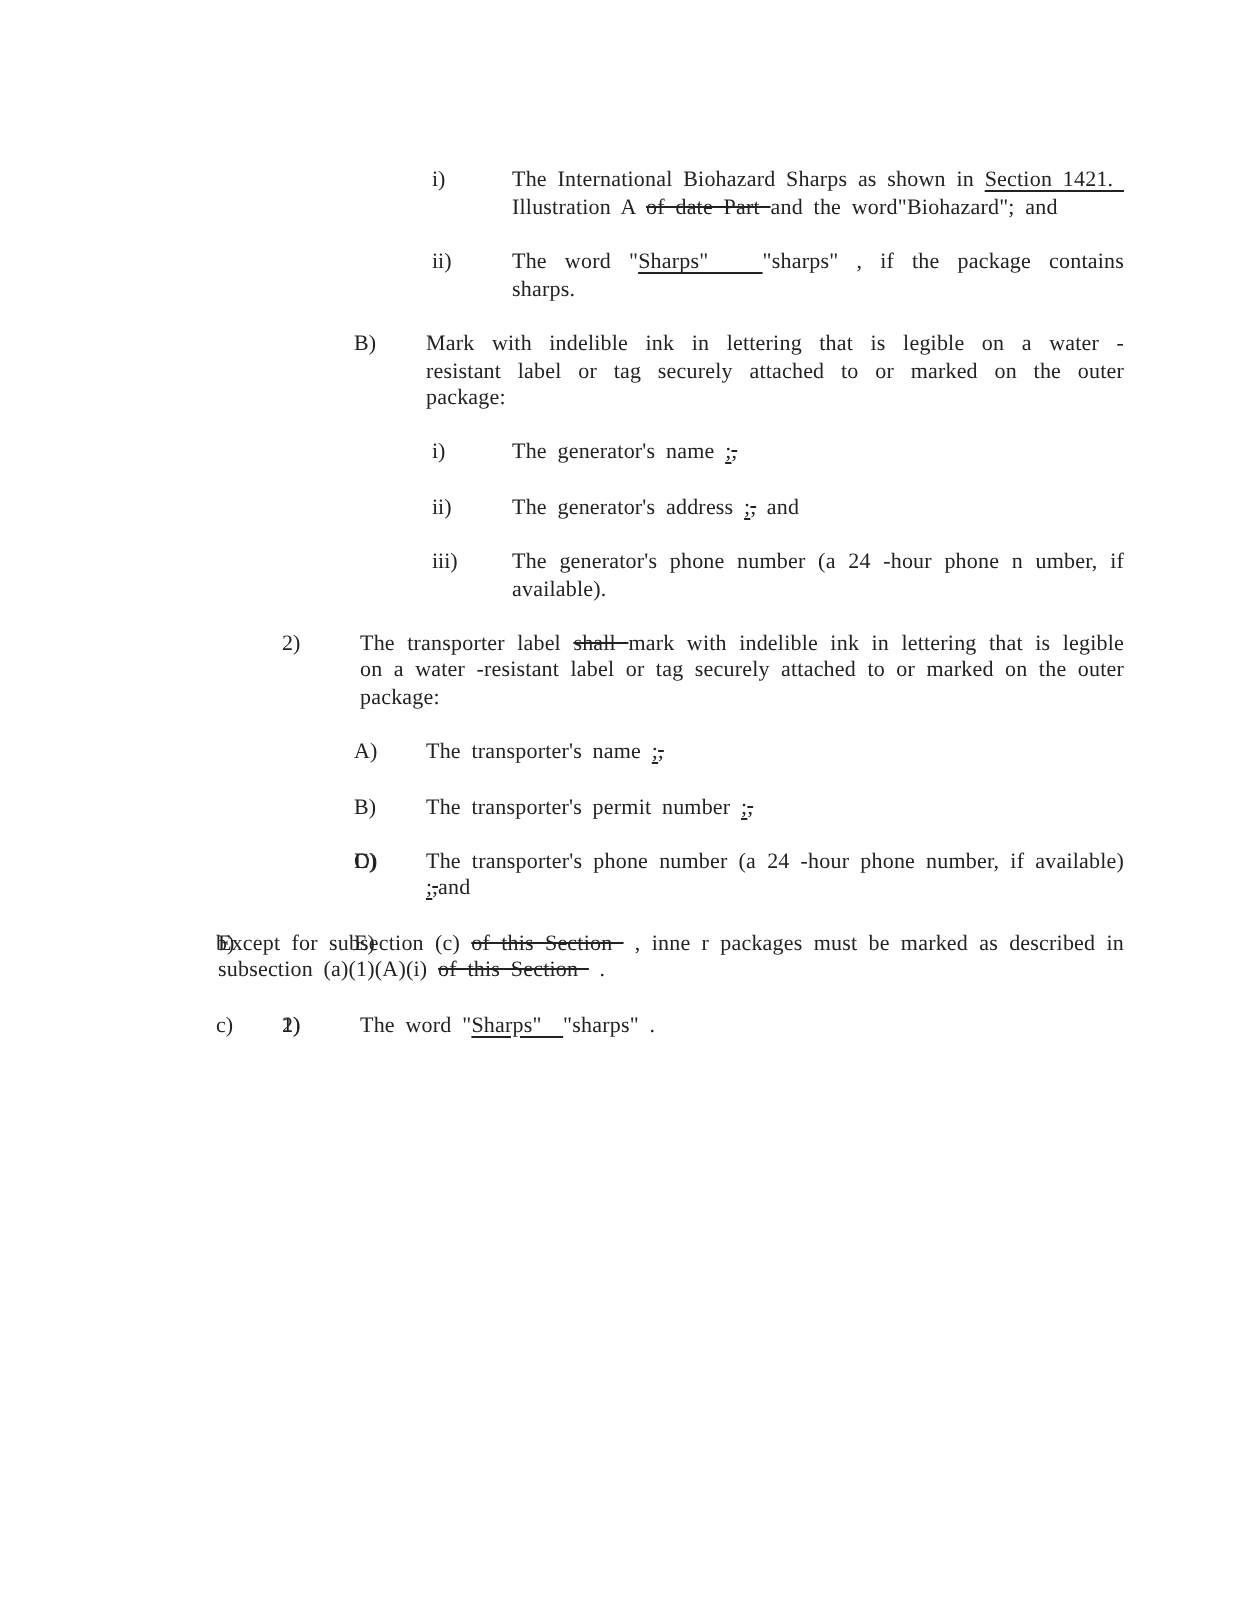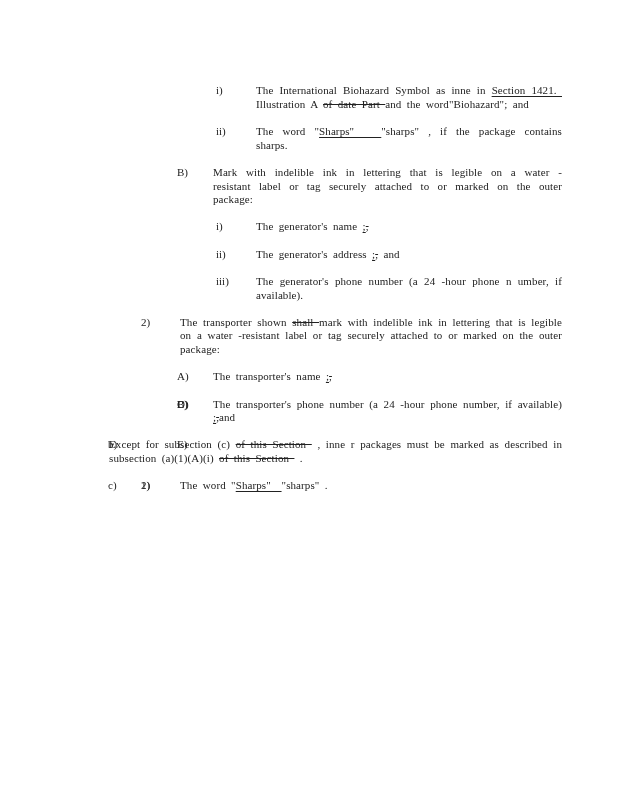--- a/index.html
+++ b/index.html
@@ -22,21 +22,21 @@
   .r-underline{text-decoration:underline;text-underline-offset:2px;}
   .r-strike{text-decoration:line-through;}
 </style>
 </head>
 <body>
 
 <div class="page">
   <div class="doc">
       <div class="para lvl-rom">
         <span class="marker">i)</span>
-        <span class="body"><span class="r-normal">The International Biohazard Symbol as inne in </span><span class="r-underline">Section 1421.&nbsp;</span><span class="r-normal"> Illustration A </span><span class="r-strike">of date Part </span><span class="r-normal">and the word"Biohazard"; and</span></span>
+        <span class="body"><span class="r-normal">The International Biohazard Sharps as shown in </span><span class="r-underline">Section 1421.&nbsp;</span><span class="r-normal"> Illustration A </span><span class="r-strike">of date Part </span><span class="r-normal">and the word"Biohazard"; and</span></span>
       </div>
       <div class="para lvl-rom">
         <span class="marker">ii)</span>
         <span class="body"><span class="r-normal">The word "</span><span class="r-underline">Sharps"&nbsp;&nbsp;&nbsp;</span><span class="r-normal">"sharps" , if the package contains sharps.</span></span>
       </div>
       <div class="para lvl-cap">
         <span class="marker">B)</span>
         <span class="body"><span class="r-normal">Mark with indelible ink in lettering that is legible on a water - resistant label or tag securely attached to or marked on the outer package:</span></span>
       </div>
       <div class="para lvl-rom">
@@ -46,28 +46,29 @@
       <div class="para lvl-rom">
         <span class="marker">ii)</span>
         <span class="body"><span class="r-normal">The generator's address </span><span class="r-underline">;</span><span class="r-strike">,</span><span class="r-normal"> and</span></span>
       </div>
       <div class="para lvl-rom">
         <span class="marker">iii)</span>
         <span class="body"><span class="r-normal">The generator's phone number (a 24 -hour phone n umber, if available).</span></span>
       </div>
       <div class="para lvl-num">
         <span class="marker">2)</span>
-        <span class="body"><span class="r-normal">The transporter shown </span><span class="r-strike">shall </span><span class="r-normal">mark with indelible ink in lettering that is legible on a water -resistant label or tag securely attached to or marked on the outer package:</span></span>
+        <span class="body"><span class="r-normal">The transporter label </span><span class="r-strike">shall </span><span class="r-normal">mark with indelible ink in lettering that is legible on a water -resistant label or tag securely attached to or marked on the outer package:</span></span>
       </div>
       <div class="para lvl-cap">
         <span class="marker">A)</span>
         <span class="body"><span class="r-normal">The transporter's name </span><span class="r-underline">;</span><span class="r-strike">,</span></span>
       </div>
       <div class="para lvl-cap">
         <span class="marker">B)</span>
+        <span class="body"><span class="r-normal">The transporter's permit number </span><span class="r-underline">;</span><span class="r-strike">,</span></span>
       </div>
       <div class="para lvl-cap">
         <span class="marker">C)</span>
       </div>
       <div class="para lvl-cap">
         <span class="marker">D)</span>
         <span class="body"><span class="r-normal">The transporter's phone number (a 24 -hour phone number, if available) </span><span class="r-underline">;</span><span class="r-strike">,</span><span class="r-normal">and</span></span>
       </div>
       <div class="para lvl-cap">
         <span class="marker">E)</span>

